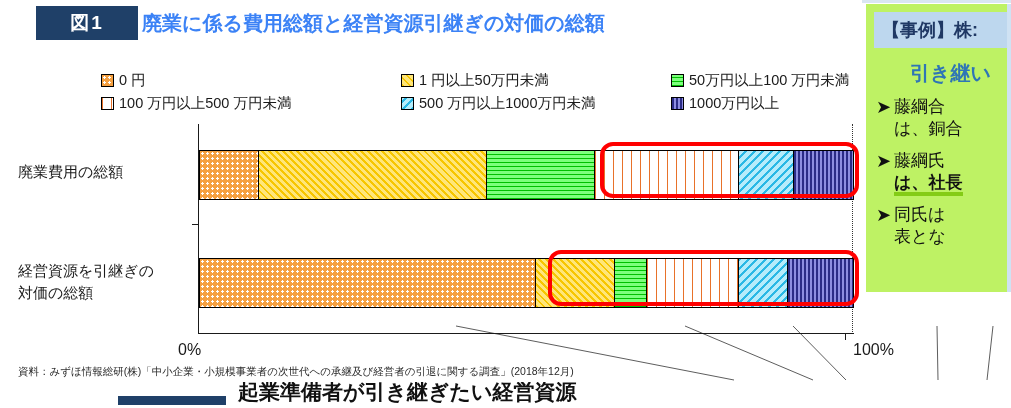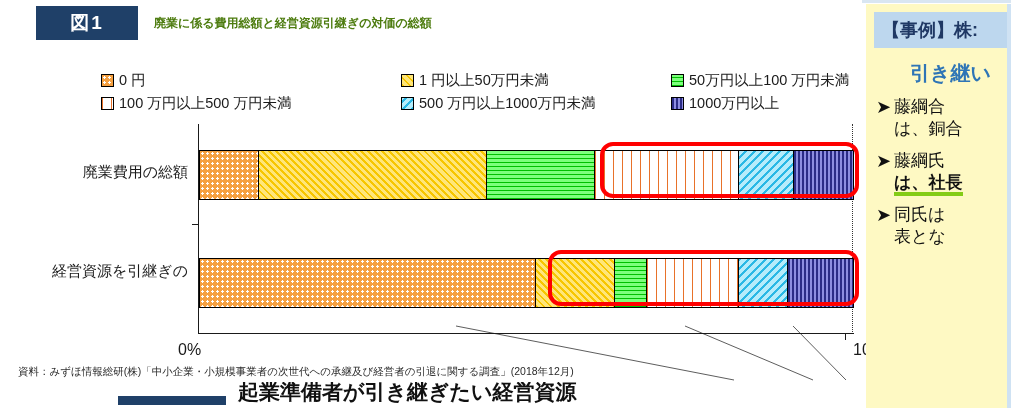--- a/index.html
+++ b/index.html
@@ -18,22 +18,22 @@
   .figure{position:absolute;left:0;top:0;width:862px;height:408px;background:#fff;}
 
   
   .title-row{position:absolute;left:36px;top:6px;height:34px;display:flex;align-items:stretch;}
   .fig-badge{
     width:102px;background:#1f4068;color:#ffffff;
     display:flex;align-items:center;justify-content:center;
     font-size:19px;font-weight:bold;letter-spacing:2px;
   }
   .fig-title{
-    display:flex;align-items:center;margin-left:16px;
-    font-size:12px;font-weight:bold;color:#4d7c0f;white-space:nowrap;
+    display:flex;align-items:center;margin-left:4px;
+    font-size:20px;font-weight:bold;color:#3b82f6;white-space:nowrap;
   }
 
   
   .legend{position:absolute;left:66px;top:70px;width:790px;}
   .legend-row{display:flex;height:20px;align-items:center;margin-bottom:3px;}
   .legend-item{display:flex;align-items:center;white-space:nowrap;}
   .legend-item.c1{width:300px;margin-left:35px;}
   .legend-item.c2{width:270px;}
   .legend-item.c3{width:auto;}
   .swatch{
@@ -87,21 +87,21 @@
   .tick-mid{position:absolute;left:192px;top:224px;width:7px;height:0;border-top:1.5px solid #1a1a1a;}
   .tick-end{position:absolute;left:845px;top:333px;width:0;height:7px;border-left:1.5px solid #1a1a1a;}
 
   .bar{position:absolute;left:0;height:50px;display:flex;border:1.5px solid #000;box-sizing:border-box;background:#fff;}
   .bar .seg{height:100%;border-right:1.5px solid #000;box-sizing:border-box;}
   .bar .seg:last-child{border-right:none;}
   #bar-top{top:26px;width:655px;}
   #bar-bot{top:134px;width:655px;}
 
   .cat-label{
-    position:absolute;text-align:right;width:170px;left:18px;
+    position:absolute;text-align:left;width:170px;left:18px;
     font-size:15px;color:#1a1a1a;line-height:1.45;
   }
   #cat-top{top:161px;}
   #cat-bot{top:260px;}
 
   .axis-val{position:absolute;font-size:16px;color:#1a1a1a;}
   #ax-0{left:178px;top:341px;}
   #ax-100{left:853px;top:341px;}
 
   .source{position:absolute;left:18px;top:365px;font-size:10.5px;color:#2a2a2a;white-space:nowrap;}
@@ -113,21 +113,21 @@
   .redbox{position:absolute;border:4px solid #ff0000;border-radius:13px;box-sizing:border-box;}
   #redbox-top{left:600px;top:142px;width:259px;height:56px;}
   #redbox-bot{left:548px;top:250px;width:311px;height:56px;}
 
   
   .next-slide{position:absolute;left:0;top:382px;width:862px;height:26px;overflow:hidden;}
   .ns-bar{position:absolute;left:118px;top:14px;width:108px;height:9px;background:#1f4068;}
   .ns-text{position:absolute;left:238px;top:-4px;font-size:21px;font-weight:bold;color:#111;white-space:nowrap;}
 
   
-  .rpanel{position:absolute;left:866px;top:4px;width:145px;height:404px;background:#fef9c3;overflow:hidden;}
+  .rpanel{position:absolute;left:866px;top:4px;width:145px;height:288px;background:#bef264;overflow:hidden;}
   .rp-header{position:absolute;left:8px;top:8px;width:300px;height:36px;background:#bdd7ee;display:flex;align-items:center;}
   .rp-header span{font-size:18px;font-weight:bold;color:#1f3864;padding-left:8px;white-space:nowrap;}
   .rp-sub{position:absolute;left:28px;top:56px;font-size:20px;font-weight:bold;color:#2e75b6;white-space:nowrap;margin-left:16px;}
   .rp-list{position:absolute;left:10px;top:92px;width:320px;}
   .rp-item{display:flex;margin-bottom:9px;}
   .rp-arrow{font-size:18px;color:#111;margin-right:3px;line-height:1.3;flex:none;}
   .rp-lines{font-size:17px;color:#111;line-height:1.32;white-space:nowrap;}
   .rp-lines b{font-weight:bold;border-bottom:4px solid #84cc16;}
   .rp-edge{position:absolute;right:0;top:0;width:4px;height:404px;background:#cfe2f3;}
 </style>
@@ -174,20 +174,21 @@
           <span class="legend-label">1000万円以上</span>
         </div>
       </div>
     </div>
 
     <div class="cat-label" id="cat-top">
       <div>廃業費用の総額</div>
     </div>
     <div class="cat-label" id="cat-bot">
       <div>経営資源を引継ぎの</div>
+      <div>対価の総額</div>
     </div>
 
     <div class="plot">
       <div class="plot-right-dot"></div>
 
       <div class="bar" id="bar-top">
         <div class="seg p-orange-dot" style="width:9.0%"></div>
         <div class="seg p-yellow-diag" style="width:35.0%"></div>
         <div class="seg p-green-horz" style="width:16.5%"></div>
         <div class="seg p-white-vdash" style="width:22.0%"></div>

